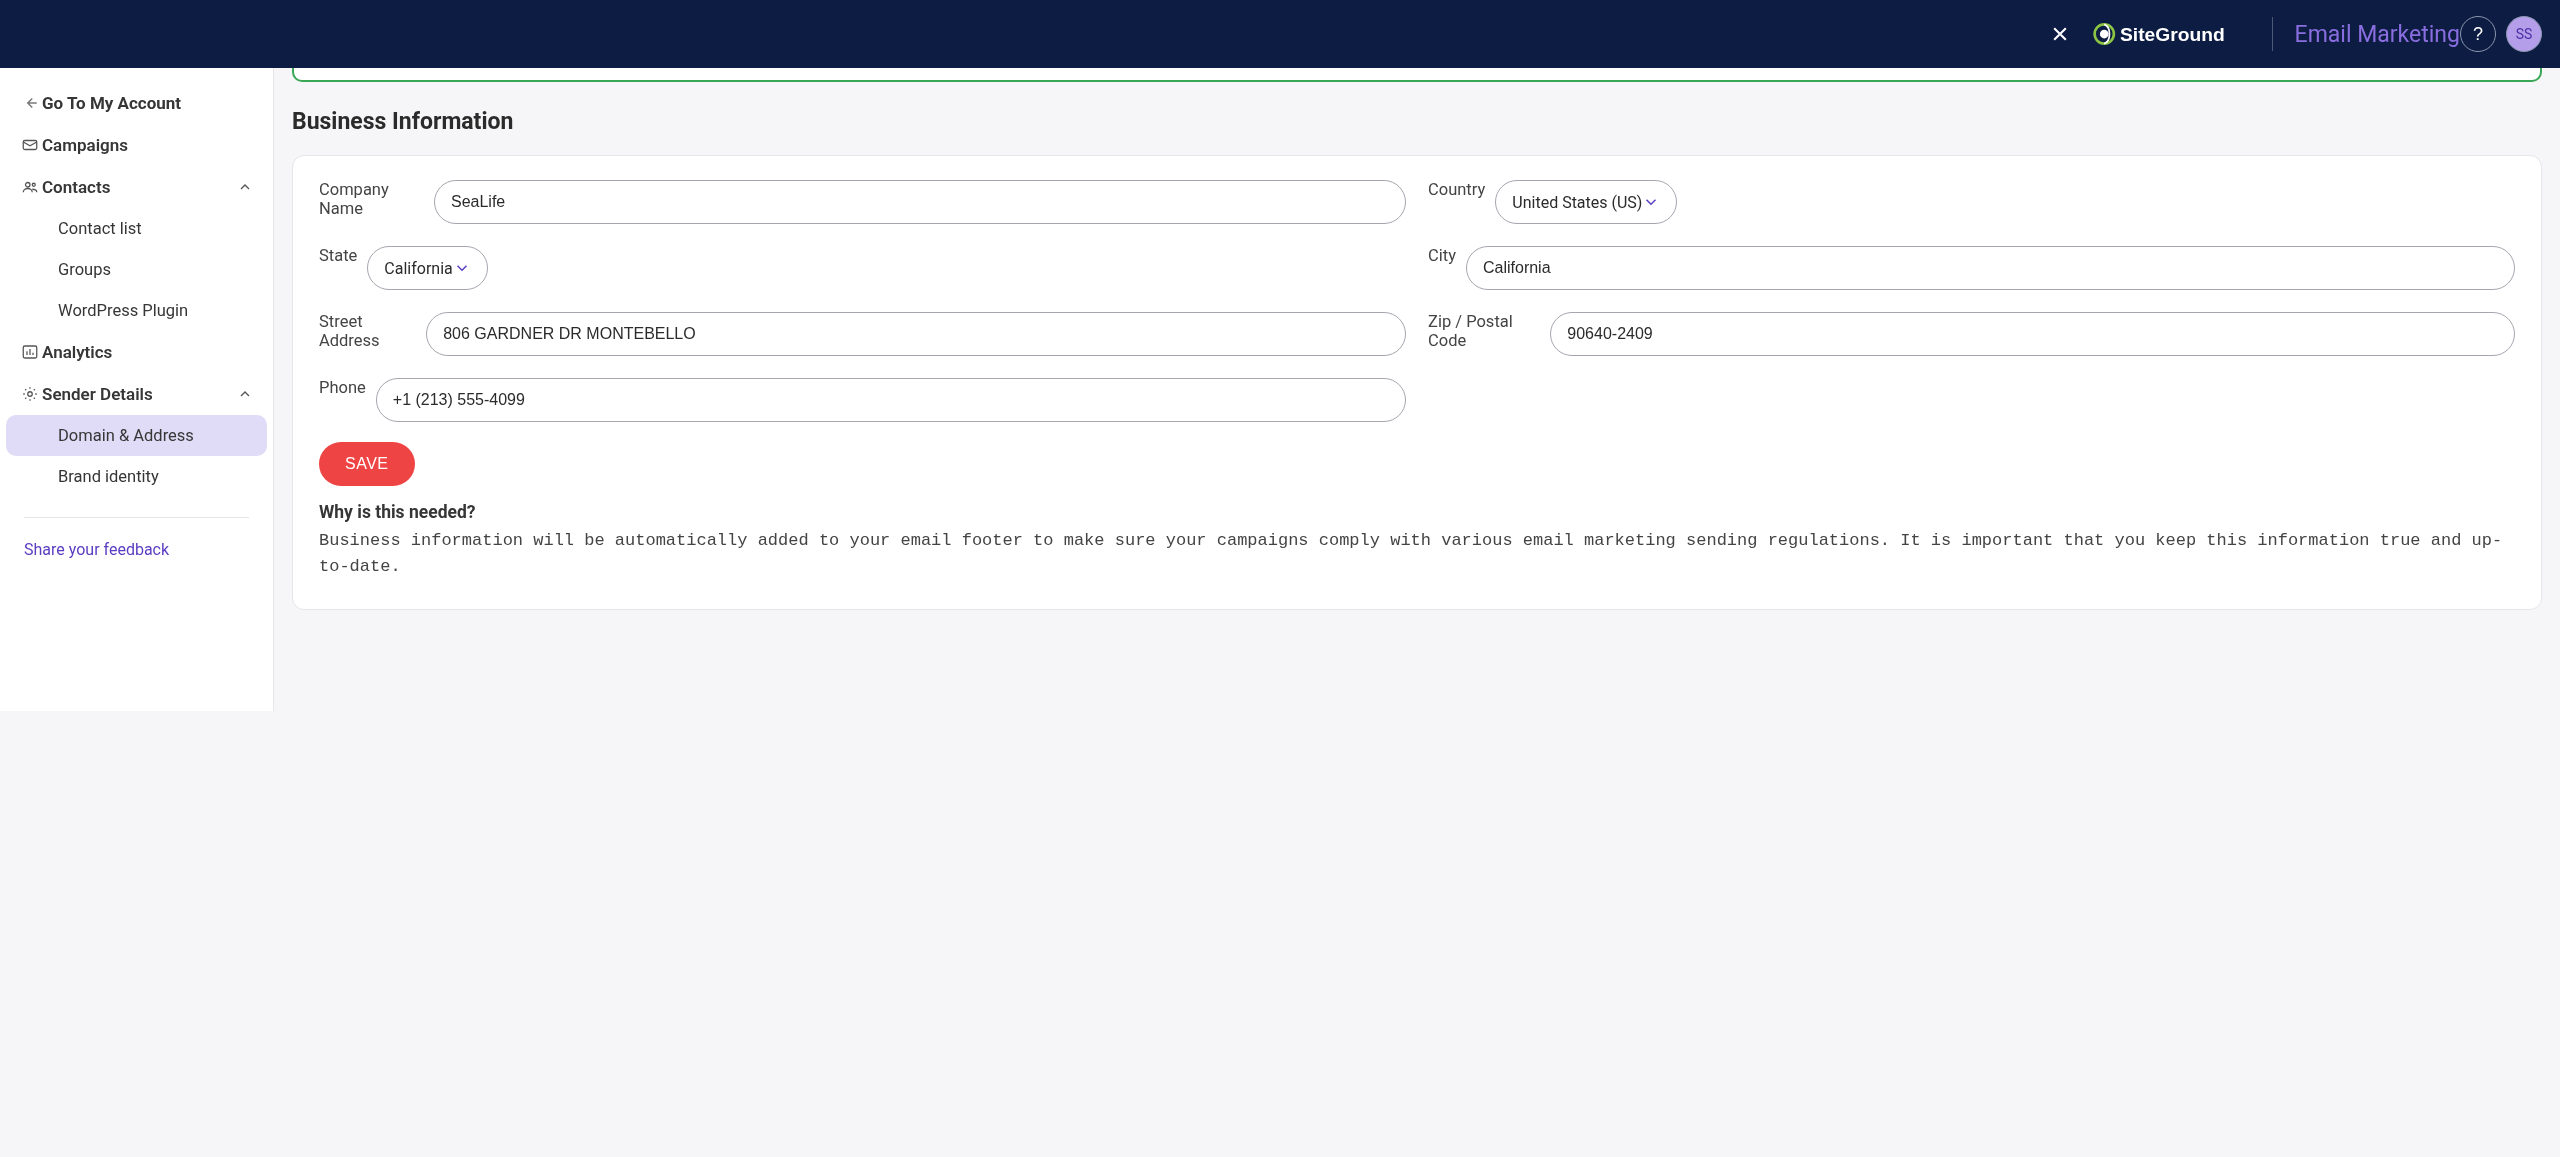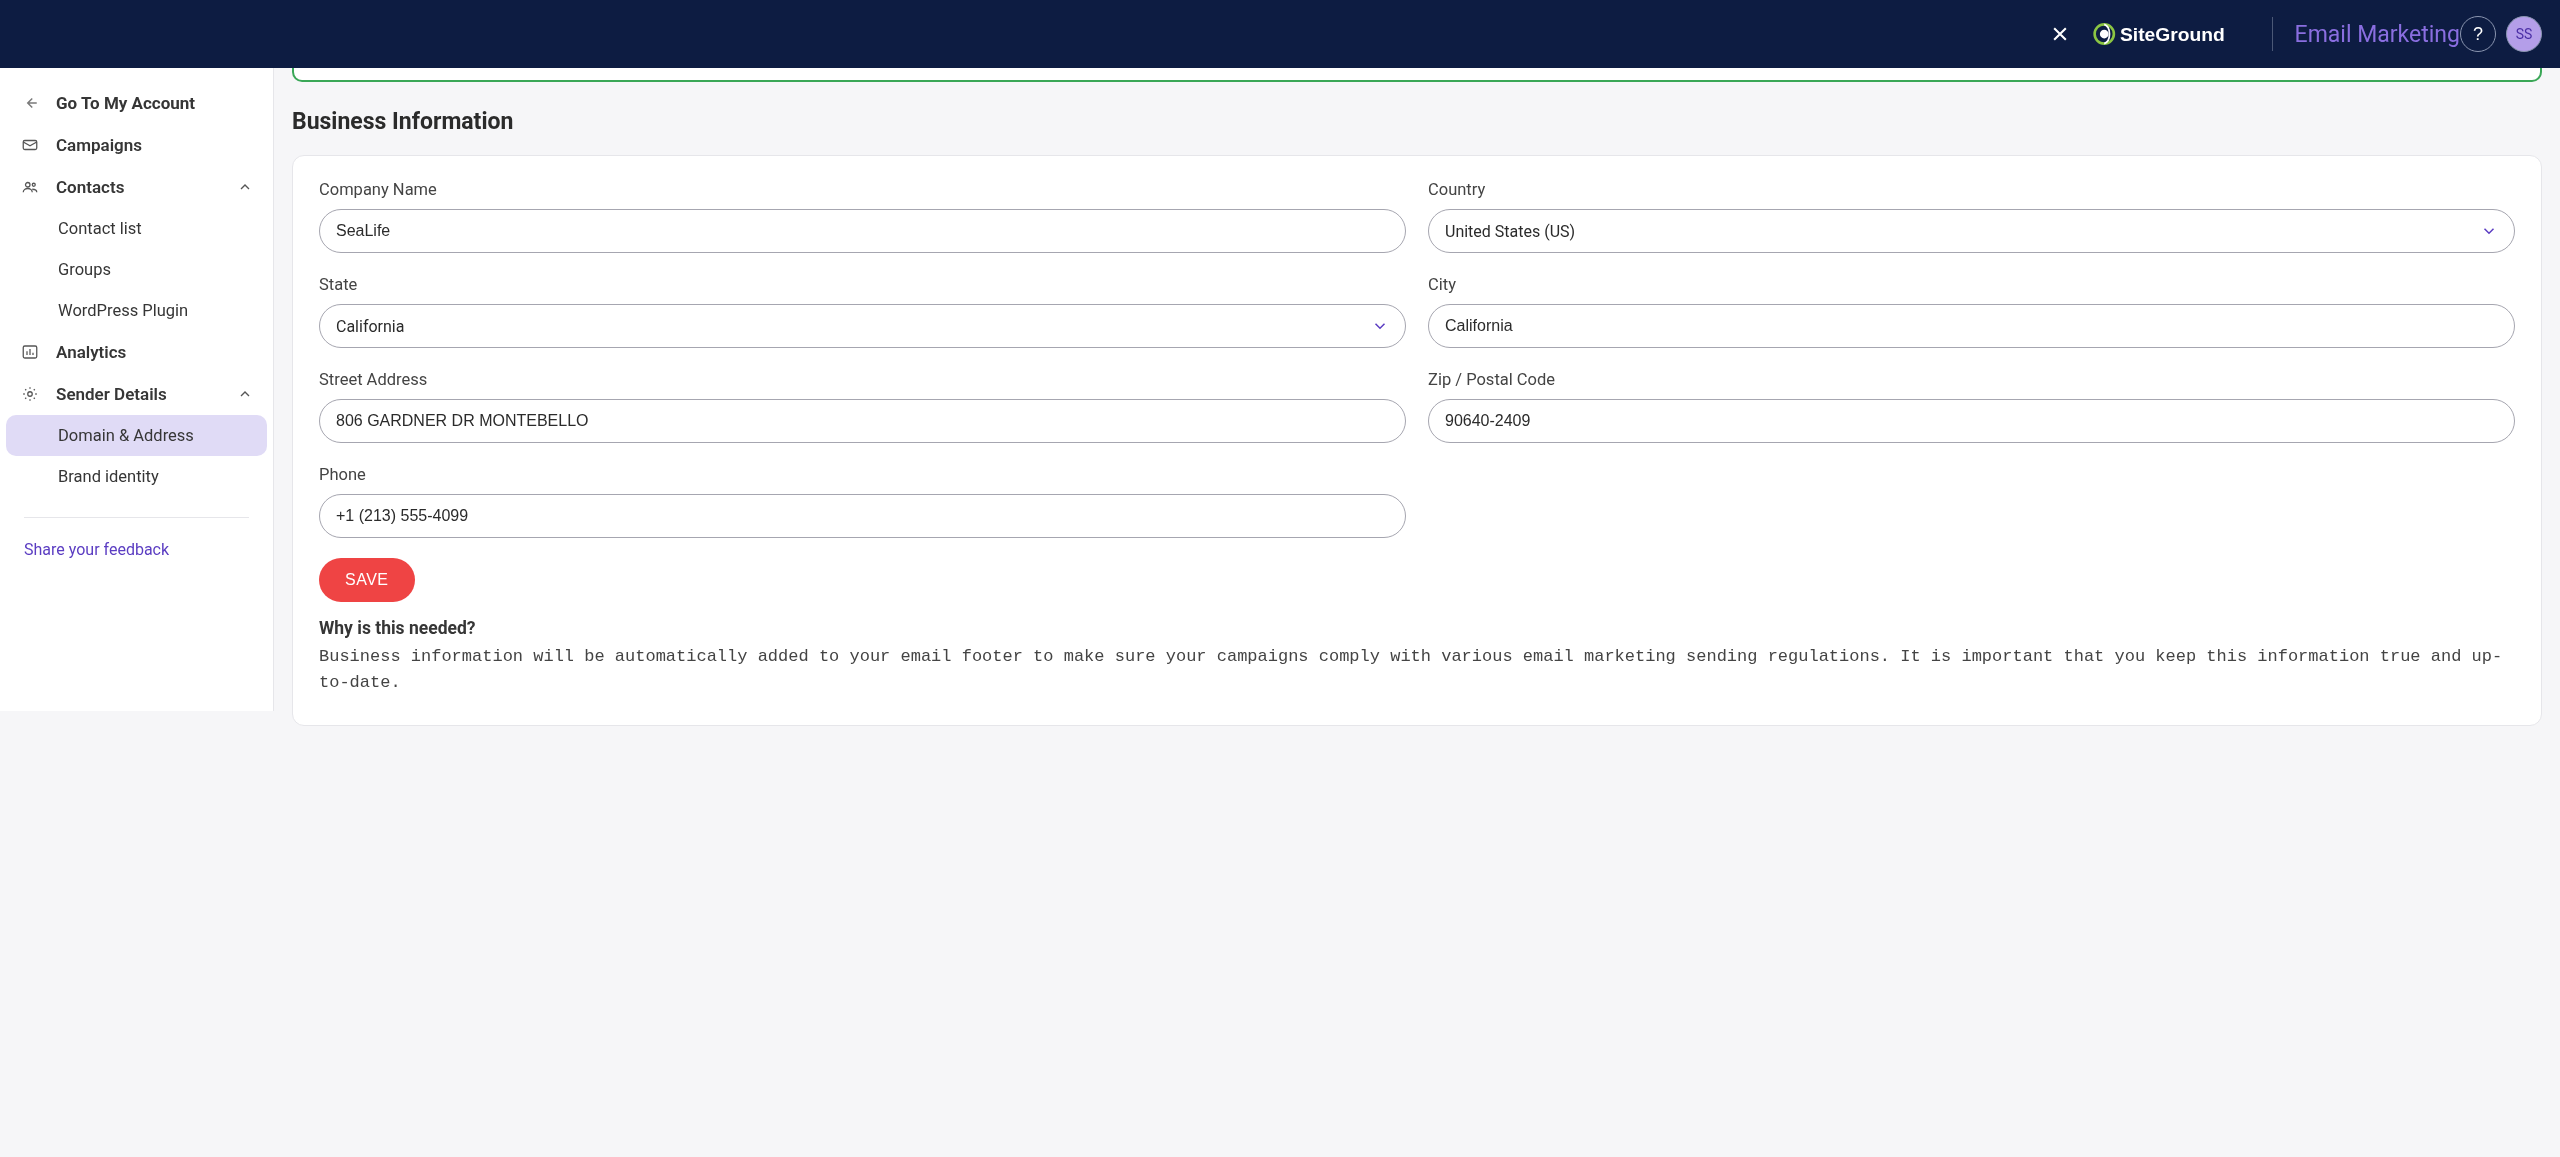--- a/index.html
+++ b/index.html
@@ -47,21 +47,21 @@
       border: 1.5px solid #8a95b0;
     }
     .layout { display: flex; }
     .sidebar {
       width: 274px; background: #ffffff;
       border-right: 1px solid #e6e6ea;
       padding: 14px 6px 14px 6px;
       height: 643px;
     }
     .side-item {
-      display: flex; align-items: center; gap: 16px;
+      display: flex; align-items: center; gap: 2px;
       padding: 11px 14px; border-radius: 10px;
       cursor: pointer; font-size: 17px; font-weight: 600;
       color: #363636;
     }
     .side-item .icon { width: 20px; height: 20px; display: flex; align-items: center; justify-content: center; color: #565656;}
     .side-item .icon svg { width: 18px; height: 18px; }
     .side-item.go-back { font-weight: 700; font-size: 17px;}
     .side-item .chev { margin-left: auto; color: #565656;}
     .side-sub {
       display: block; padding: 11px 14px 11px 52px;
@@ -95,21 +95,21 @@
       border: 1px solid #e6e6ea;
       border-radius: 12px;
       padding: 24px 26px 30px 26px;
     }
     .form-grid {
       display: grid;
       grid-template-columns: 1fr 1fr;
       gap: 22px 22px;
       margin-bottom: 20px;
     }
-    .field { display: flex; flex-direction: column; gap: 10px; }
+    .field { display: flex; flex-direction: row; gap: 10px; }
     .field .label { font-size: 16.5px; color: #444; }
     .input, .select-wrap {
       border: 1.5px solid #a6a6b0;
       border-radius: 22px;
       height: 44px;
       padding: 0 16px;
       font-size: 16px;
       background: #fff;
       display: flex; align-items: center;
       color: #2b2b2b;

